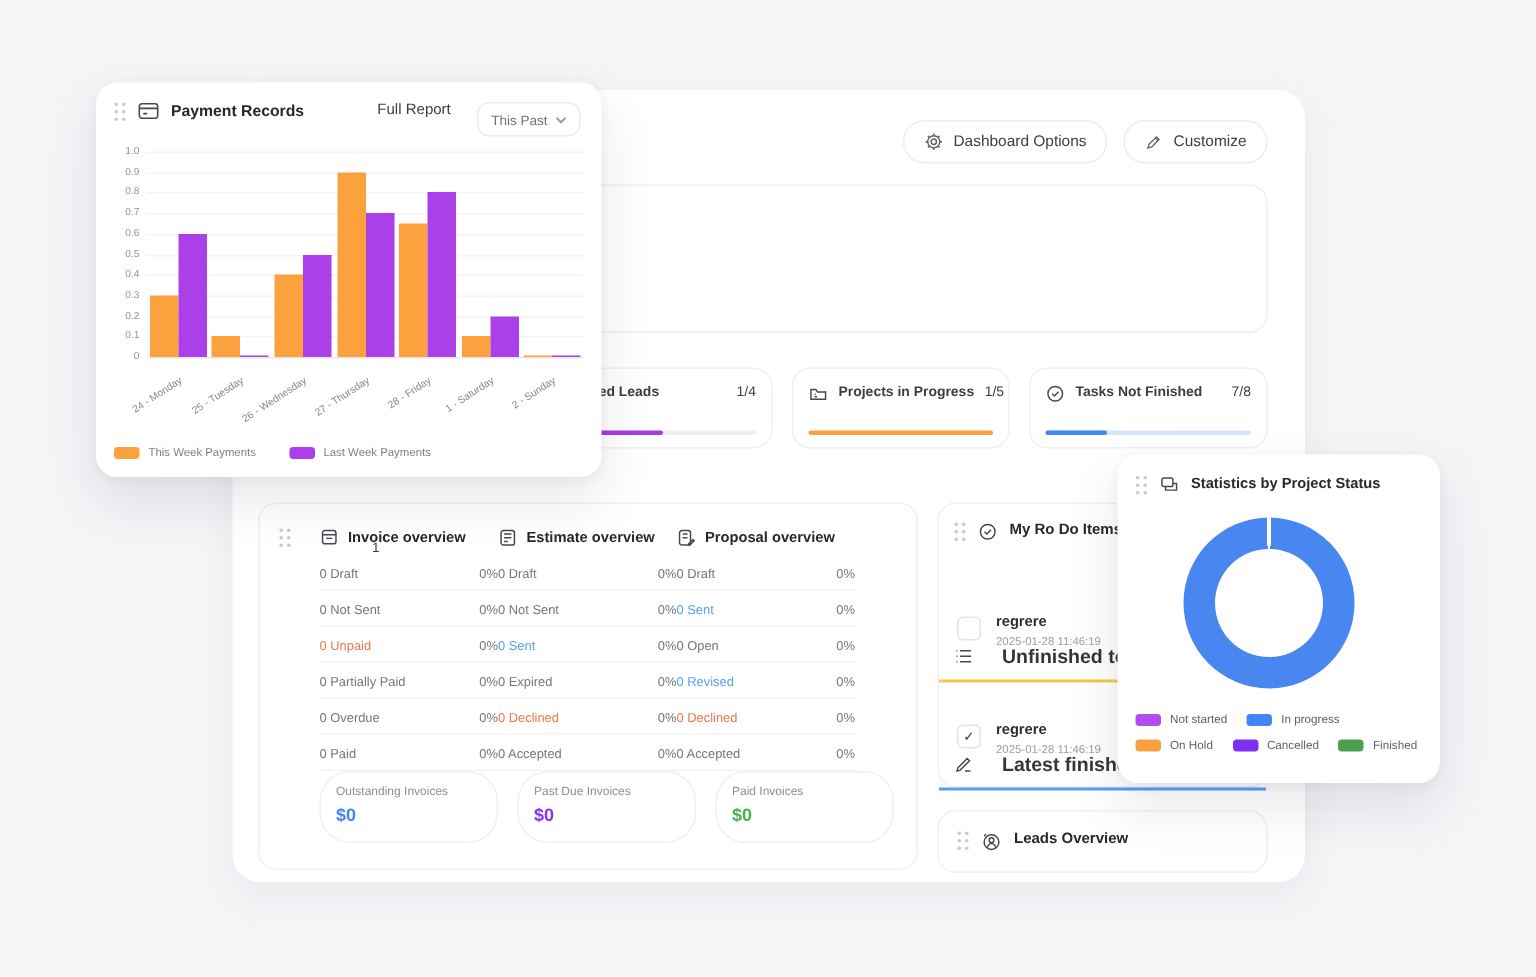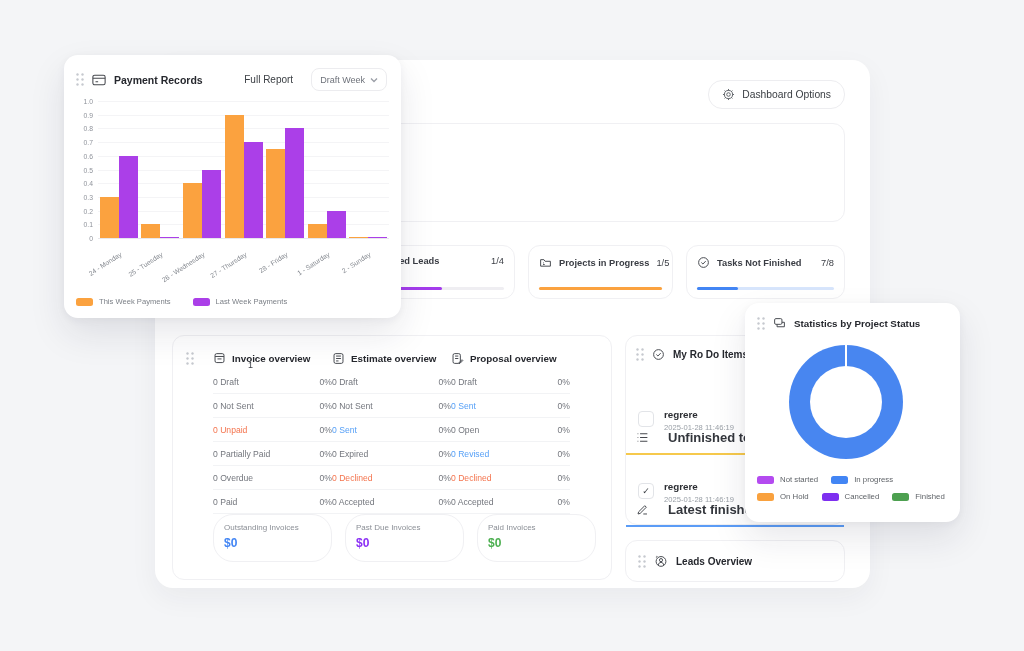--- a/index.html
+++ b/index.html
@@ -1,21 +1,21 @@
 <!DOCTYPE html>
 <html><head>
 <meta charset="utf-8">
 <style>
   html,body{margin:0;padding:0;}
   body{width:1024px;height:651px;position:relative;background:#f4f5f7;font-family:"Liberation Sans",sans-serif;overflow:hidden;color:#2c2e33;}
   .card{position:absolute;background:#fff;border-radius:14px;}
   .float-card{box-shadow:0 16px 36px rgba(30,34,60,.10),0 2px 8px rgba(30,34,60,.05);}
   .panel{box-shadow:0 10px 28px rgba(30,34,60,.05);}
   .inner-card{position:absolute;background:#fff;border:1px solid #f0f0f3;border-radius:12px;box-sizing:border-box;}
-  .hrow{display:flex;align-items:center;}
+  .hrow{display:flex;}
   .handle{display:inline-flex;flex:0 0 auto;}
   .ttl{font-weight:bold;color:#26282e;}
   
   #payment-card{left:64px;top:55px;width:337px;height:263px;z-index:30;}
   #payment-header{padding:13px 14px 0 12px;gap:8px;}
   #payment-title{font-size:10.5px;}
   #full-report{font-size:10px;color:#3c4045;margin-left:auto;cursor:pointer;}
   #period-pill{margin-left:10px;border:1px solid #ececef;border-radius:8px;height:21px;display:flex;align-items:center;gap:5px;padding:0 8px;font-size:9px;color:#6f737b;cursor:pointer;}
   #chart-wrap{position:absolute;left:34px;top:46px;width:291px;height:137px;}
   .gridline{position:absolute;left:0;width:100%;height:1px;background:#f4f4f6;}
@@ -83,20 +83,29 @@
     <div class="pill-btn">
       <span>
         <svg width="13" height="13" viewBox="0 0 16 16" fill="none" stroke="#5f6368" stroke-width="1.2">
           <circle cx="8" cy="8" r="2.2"></circle>
             <circle cx="8" cy="8" r="5"></circle>
           <path d="M8 1.2v2M8 12.8v2M1.2 8h2M12.8 8h2M3.2 3.2l1.4 1.4M11.4 11.4l1.4 1.4M12.8 3.2l-1.4 1.4M4.6 11.4l-1.4 1.4"></path>
         </svg>
       </span>
       <span>Dashboard Options</span>
     </div>
+    <div class="pill-btn">
+      <span>
+        <svg width="12" height="12" viewBox="0 0 16 16" fill="none" stroke="#5f6368" stroke-width="1.2">
+          <path d="M3 13l1-3.4 6.6-6.6 2.4 2.4-6.6 6.6L3 13z"></path>
+            <path d="M9.6 4l2.4 2.4"></path>
+        </svg>
+      </span>
+      <span>Customize</span>
+    </div>
   </div>
 
   <div class="inner-card" id="empty-card"></div>
 
   <div id="stat-cards-row">
       <div class="inner-card stat-card" style="left: 17px; width: 168px;"></div>
       <div class="inner-card stat-card" style="left: 198px; width: 162px;">
         <div class="hrow stat-row1">
           <span class="stat-label">Converted Leads</span>
           <span class="stat-value">1/4</span>
@@ -381,21 +390,21 @@
     </span>
     <span>
       <svg width="14" height="12" viewBox="0 0 16 13" fill="none" stroke="#45484e" stroke-width="1.2">
         <rect x="1" y="1" width="14" height="11" rx="2"></rect>
           <path d="M1 4.5h14M4 8.5h3"></path>
       </svg>
     </span>
     <span class="ttl" id="payment-title">Payment Records</span>
     <span id="full-report">Full Report</span>
     <span id="period-pill">
-      <span>Draft Week</span>
+      <span>This Past</span>
       <span>
         <svg width="8" height="6" viewBox="0 0 8 6" fill="none" stroke="#9a9ea6" stroke-width="1.3">
             <path d="M1 1.5l3 3 3-3"></path>
           </svg>
       </span>
     </span>
   </div>
   <div id="chart-wrap">
       <div class="gridline" style="top: 0px;"></div>
       <span class="ylab" style="top: 0px;">1.0</span>

